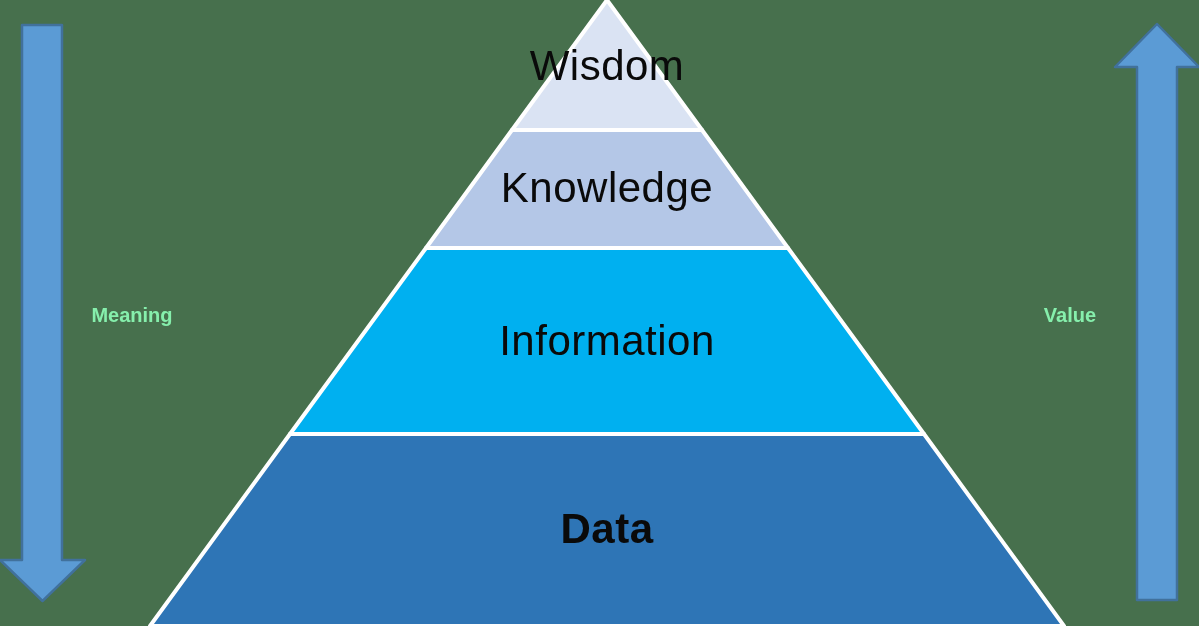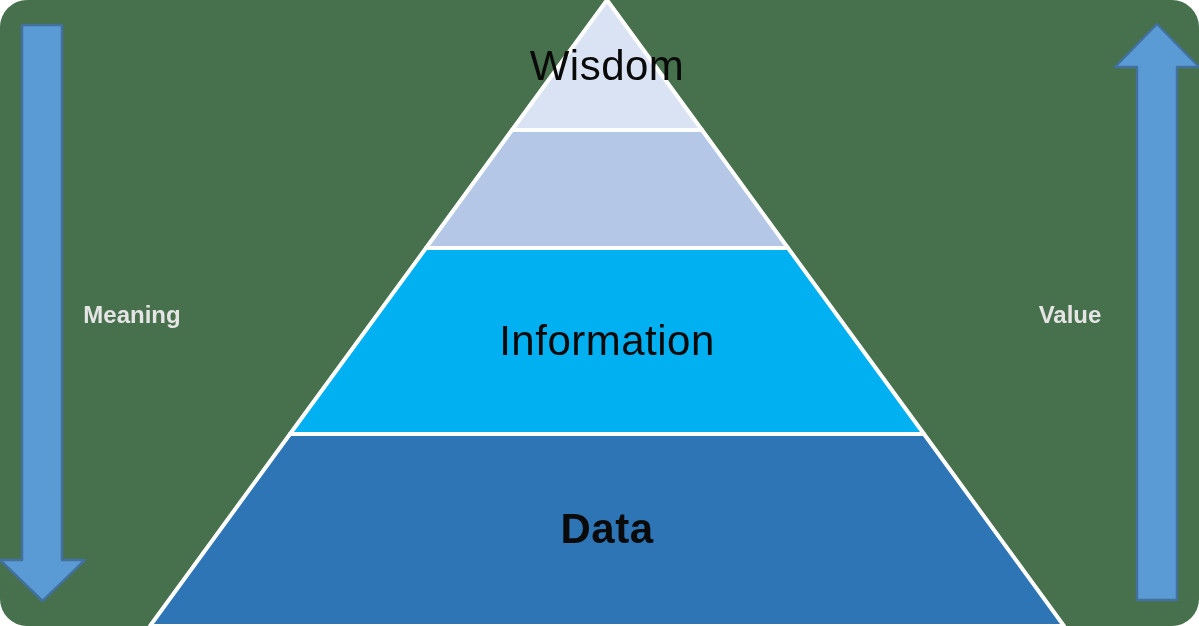--- a/index.html
+++ b/index.html
@@ -24,55 +24,56 @@
     transform: translate(-50%, -50%);
     color: #0a0a0a;
     font-size: 42px;
     line-height: 1;
     white-space: nowrap;
     letter-spacing: 0.5px;
   }
   .side-label {
     position: absolute;
     transform: translate(-50%, -50%);
-    color: #e5e5e5;
-    font-size: 24px;
+    color: #86efac;
+    font-size: 20px;
     font-weight: bold;
     line-height: 1;
     white-space: nowrap;
   }
   #label-wisdom      { left: 607px; top: 66px; }
   #label-knowledge   { left: 607px; top: 188px; }
   #label-information { left: 607px; top: 341px; }
   #label-data        { left: 607px; top: 529px; font-weight: bold; }
   #label-meaning     { left: 132px;  top: 315px; }
   #label-value       { left: 1070px; top: 315px; text-align: center; }
 </style>
 </head>
 <body>
 
-<div id="stage" style="background: rgb(71, 112, 77); border-radius: 27px;">
+<div id="stage" style="background: rgb(71, 112, 77);">
 
   <svg id="diagram-svg" width="1199" height="626" viewBox="0 0 1199 626">
 
     <polygon points="607,0 702,130 512,130" stroke="#ffffff" stroke-width="4" stroke-linejoin="round" fill="#dae3f3"></polygon>
 
     <polygon points="512,130 702,130 788,248 426,248" stroke="#ffffff" stroke-width="4" stroke-linejoin="round" fill="#b4c7e7"></polygon>
 
     <polygon points="426,248 788,248 924,434 290,434" stroke="#ffffff" stroke-width="4" stroke-linejoin="round" fill="#00b0f0"></polygon>
 
     <polygon points="290,434 924,434 1064,626 150,626" stroke="#ffffff" stroke-width="4" stroke-linejoin="round" fill="#2e75b6"></polygon>
 
     <polygon points="22,25 62,25 62,560 85,560 42.5,601 0,560 22,560" stroke-width="2.5" stroke-linejoin="round" fill="#5b9bd5" stroke="#41719c"></polygon>
 
     <polygon points="1157,24 1199,67 1177,67 1177,600 1137,600 1137,67 1115,67" stroke-width="2.5" stroke-linejoin="round" fill="#5b9bd5" stroke="#41719c"></polygon>
   </svg>
 
   <div id="label-wisdom" class="tier-label">Wisdom</div>
 
+  <div id="label-knowledge" class="tier-label">Knowledge</div>
 
   <div id="label-information" class="tier-label">Information</div>
 
   <div id="label-data" class="tier-label">Data</div>
 
   <div id="label-meaning" class="side-label">Meaning</div>
 
   <div id="label-value" class="side-label">Value</div>
 </div>
 

